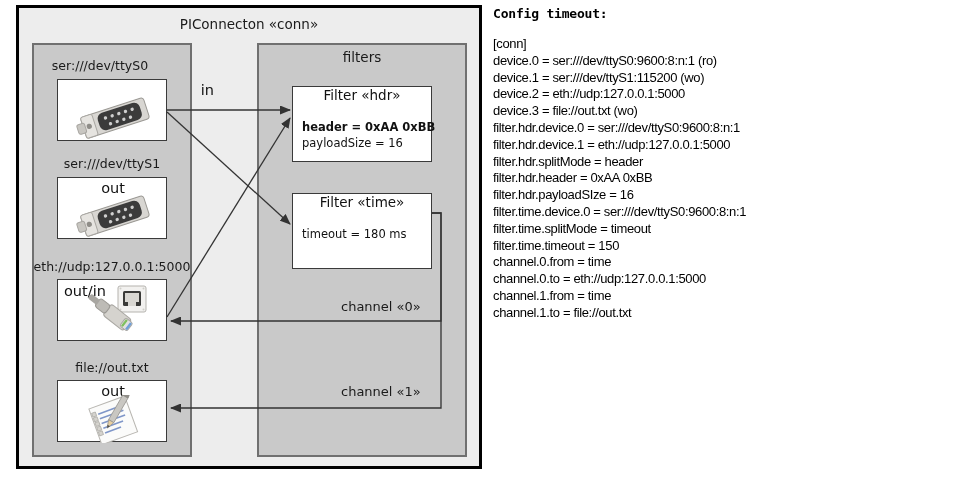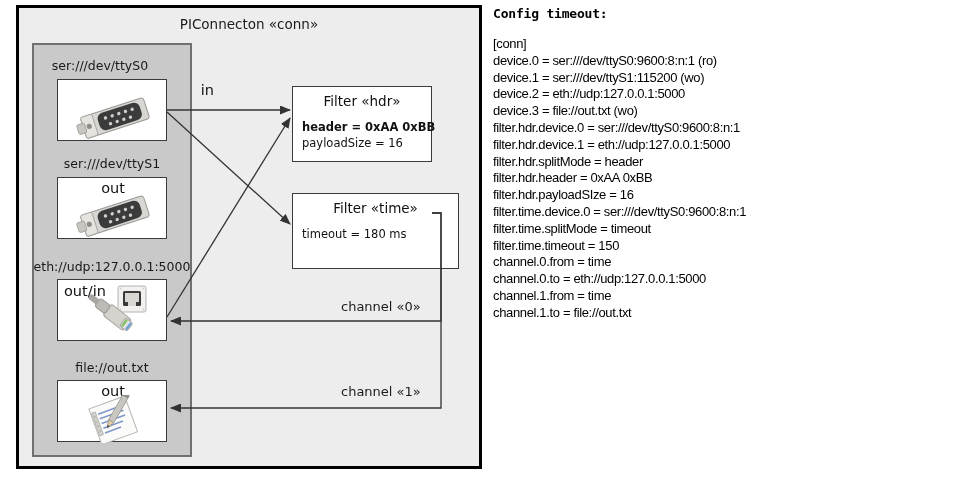--- a/index.html
+++ b/index.html
@@ -19,21 +19,21 @@
                font-size:13.5px;color:#1a1a1a;}
 
   .dev-label{position:absolute;font-size:12.5px;color:#1a1a1a;text-align:center;
              white-space:nowrap;}
   .dev-box{position:absolute;background:#fff;border:1.5px solid #3a3a3a;
            box-sizing:border-box;}
   .dev-io{position:absolute;font-size:14.5px;color:#111;white-space:nowrap;}
 
   .filter-box{position:absolute;background:#fff;border:1.5px solid #3a3a3a;
               box-sizing:border-box;}
-  .filter-title{position:absolute;top:6px;left:0;width:100%;text-align:center;
+  .filter-title{position:absolute;top:0;left:0;width:100%;text-align:center;
                 font-size:13.5px;color:#111;}
   .filter-prop{position:absolute;font-size:11.5px;color:#111;white-space:nowrap;}
 
   .chan-label{position:absolute;font-size:13px;color:#1a1a1a;white-space:nowrap;}
 
   svg.wires{position:absolute;left:0;top:0;width:466px;height:464px;
             pointer-events:none;overflow:visible;}
 
   
   .pic{position:absolute;}
@@ -51,20 +51,23 @@
 <body>
 
 <div id="root">
 
   <div class="outer-frame">
 
     <div class="diagram-title">PIConnecton «conn»</div>
 
     <div class="group-box" style="left:13px;top:35px;width:160px;height:414px;"></div>
 
+    <div class="group-box" style="left:238px;top:35px;width:210px;height:414px;">
+      <div class="group-title">filters</div>
+    </div>
 
     <div class="dev-label" style="left:1px;top:50px;width:160px;">ser:///dev/ttyS0</div>
     <div class="dev-box" style="left:38px;top:71px;width:110px;height:62px;">
       <span class="dev-io" style="left:0;top:2px;width:110px;text-align:right;padding-left:46px;">in</span>
       <svg class="pic" style="left:14px;top:16px;" width="86" height="44" viewBox="0 0 86 44">
         <g transform="rotate(-18 43 22)">
           <rect x="10" y="11" width="66" height="22" rx="3" fill="#d8d6d2" stroke="#9a9893" stroke-width="1"></rect>
           <rect x="26" y="13" width="44" height="18" rx="6" fill="#3b3b3b"></rect>
           <g fill="#cfcfcf">
             <circle cx="34" cy="19" r="1.7"></circle>
@@ -164,21 +167,21 @@
         </g>
       </svg>
     </div>
 
     <div class="filter-box" style="left:273px;top:78px;width:140px;height:76px;">
       <div class="filter-title">Filter «hdr»</div>
       <span class="filter-prop" style="left:9px;top:33px;font-weight:bold;">header = 0xAA 0xBB</span>
       <span class="filter-prop" style="left:9px;top:49px;">payloadSize = 16</span>
     </div>
 
-    <div class="filter-box" style="left:273px;top:185px;width:167px;height:76px;">
+    <div class="filter-box" style="left:273px;top:185px;width:140px;height:76px;">
       <div class="filter-title">Filter «time»</div>
       <span class="filter-prop" style="left:9px;top:33px;">timeout = 180 ms</span>
     </div>
 
     <span class="chan-label" style="left:322px;top:291px;">channel «0»</span>
     <span class="chan-label" style="left:322px;top:376px;">channel «1»</span>
 
     <svg class="wires" viewBox="0 0 466 464">
       <defs>
         <marker id="ah" markerWidth="11" markerHeight="9" refX="10" refY="4.5" orient="auto" markerUnits="userSpaceOnUse">

